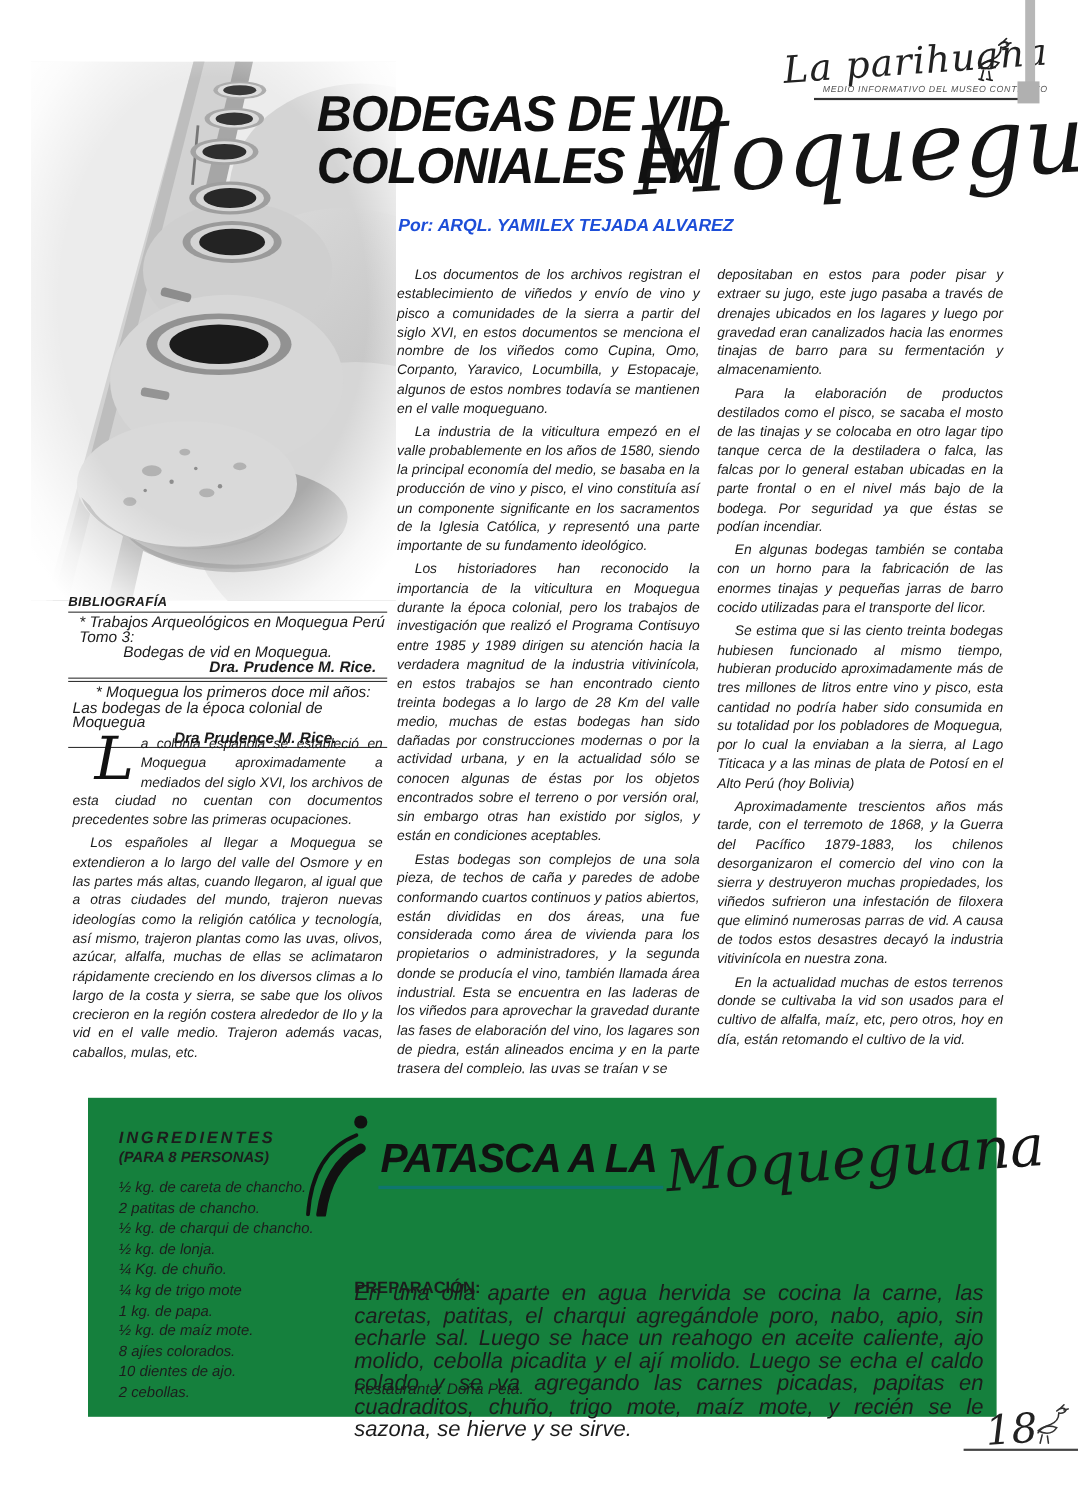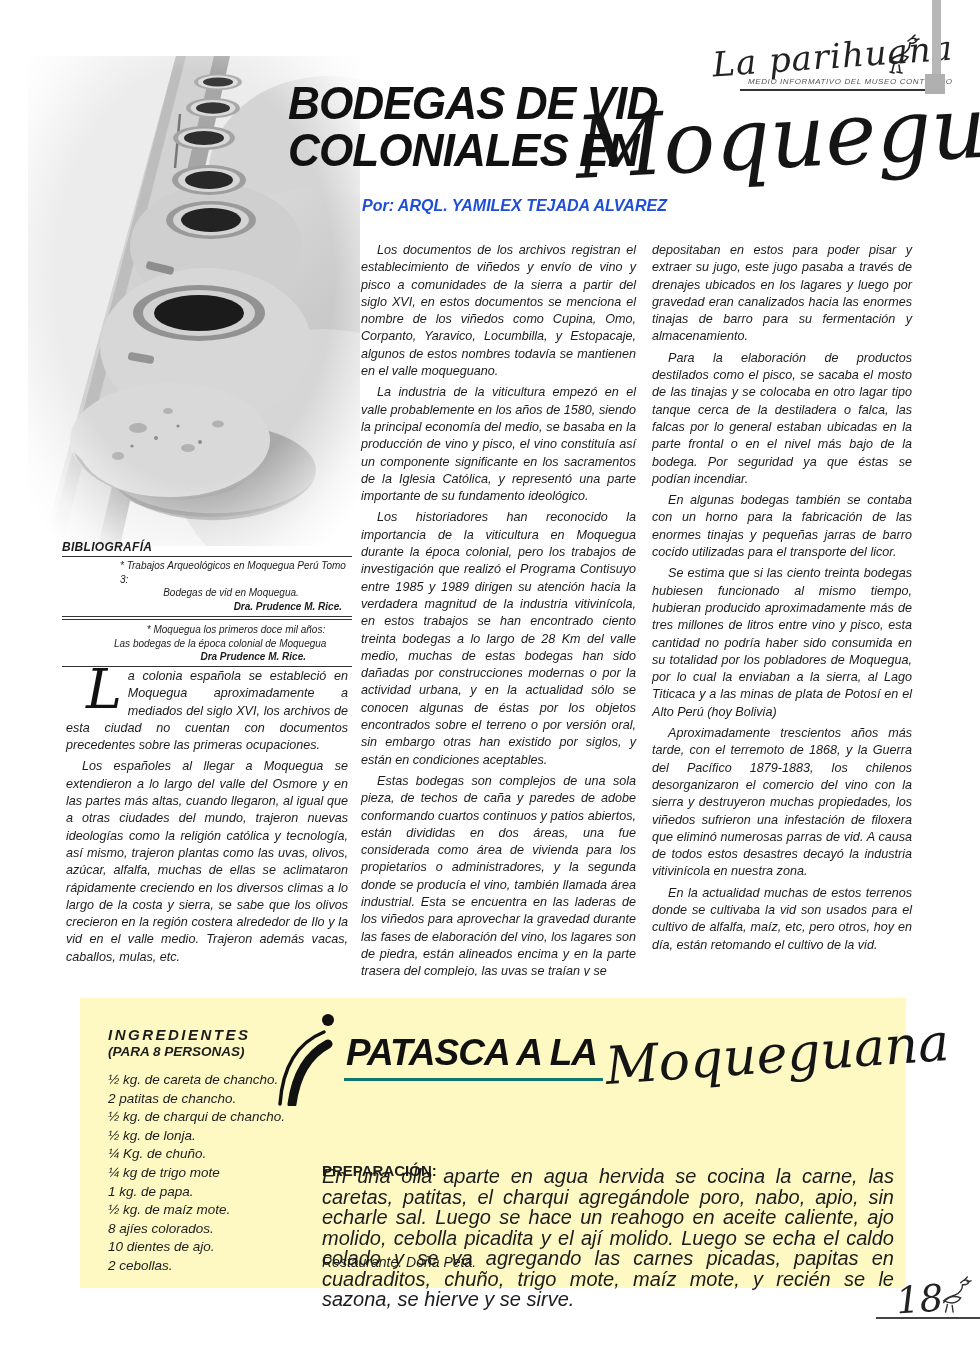--- a/index.html
+++ b/index.html
@@ -29,39 +29,39 @@
   #byline{position:absolute;left:362px;top:197px;font-size:16px;font-style:italic;
     font-weight:bold;color:#1d4ed8;white-space:nowrap;z-index:3;}
   
   #photo{position:absolute;left:28px;top:56px;z-index:0;}
   
   #bibliography{position:absolute;left:62px;top:540px;width:290px;z-index:2;}
   #bibliography .bib-heading{text-align:left;font-weight:bold;font-style:italic;
     font-size:12px;padding-right:4px;letter-spacing:.3px;}
   .bib-rule{border:0;border-top:1.5px solid #333;margin:2px 0;}
   .bib-rule.double{border-bottom:1px solid #333;height:2px;margin:3px 0;}
-  .bib-entry{font-size:10px;font-style:italic;line-height:13.5px;margin-left:48px;}
+  .bib-entry{font-size:14px;font-style:italic;line-height:13.5px;}
   .bib-line1{padding-left:10px;}
   .bib-line2{text-align:center;}
   .bib-author{text-align:right;font-weight:bold;padding-right:10px;}
   .bib-entry.second .bib-line1{text-align:center;}
   .bib-entry.second .bib-line2{text-align:left;padding-left:4px;}
   .bib-entry.second .bib-author{padding-right:46px;}
   
   .col{position:absolute;font-size:12.6px;font-style:italic;line-height:17.3px;
     text-align:justify;z-index:2;overflow:hidden;}
   .col p{margin:4px;text-indent:16px;}
   .col p.noindent{text-indent:0;}
   #col-left{left:62px;top:664px;width:290px;height:310px;}
   #col-mid{left:357px;top:238px;width:283px;height:738px;}
   #col-right{left:648px;top:238px;width:268px;height:738px;}
   #dropcap{float:left;font-size:54px;line-height:40px;margin:2px 6px 0 20px;color:#111;}
   
   #recipe-box{position:absolute;left:80px;top:998px;width:826px;height:290px;
-    background:#fef9c3;z-index:2;}
+    background:#15803d;z-index:2;}
   #ingredients{position:absolute;left:28px;top:28px;width:230px;font-style:italic;}
   #ingredients .ing-h1{font-weight:bold;font-size:15px;letter-spacing:2.5px;}
   #ingredients .ing-h2{font-weight:bold;font-size:13.5px;margin-top:1px;}
   #ingredients ul{list-style:none;margin:12px 0 0 0;padding:0;font-size:13.5px;line-height:18.6px;}
   #recipe-title{position:absolute;left:196px;top:12px;display:flex;align-items:flex-start;}
   #recipe-title .main{font-weight:bold;font-style:italic;font-size:37px;color:#111;
     border-bottom:3px solid #0f766e;padding:22px 6px 4px 2px;margin-left:4px;white-space:nowrap;
     letter-spacing:-1px;}
   #recipe-title .scriptpart{font-size:52px;color:#151515;margin:14px 0 0 2px;
     transform:rotate(-4deg);white-space:nowrap;}

